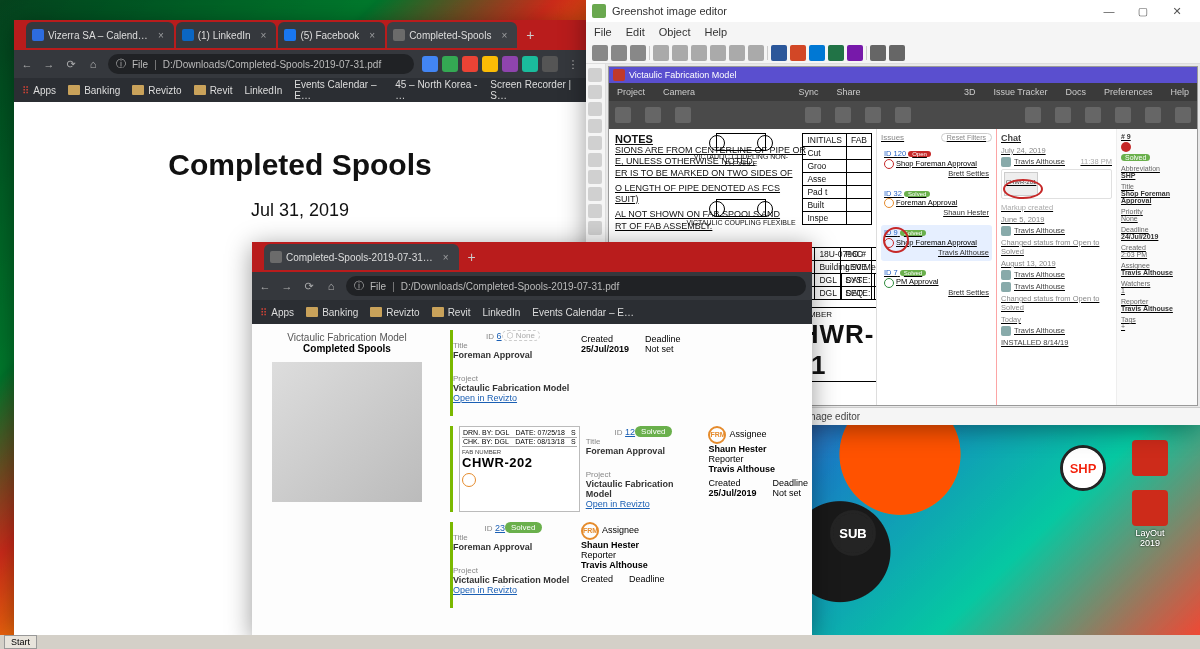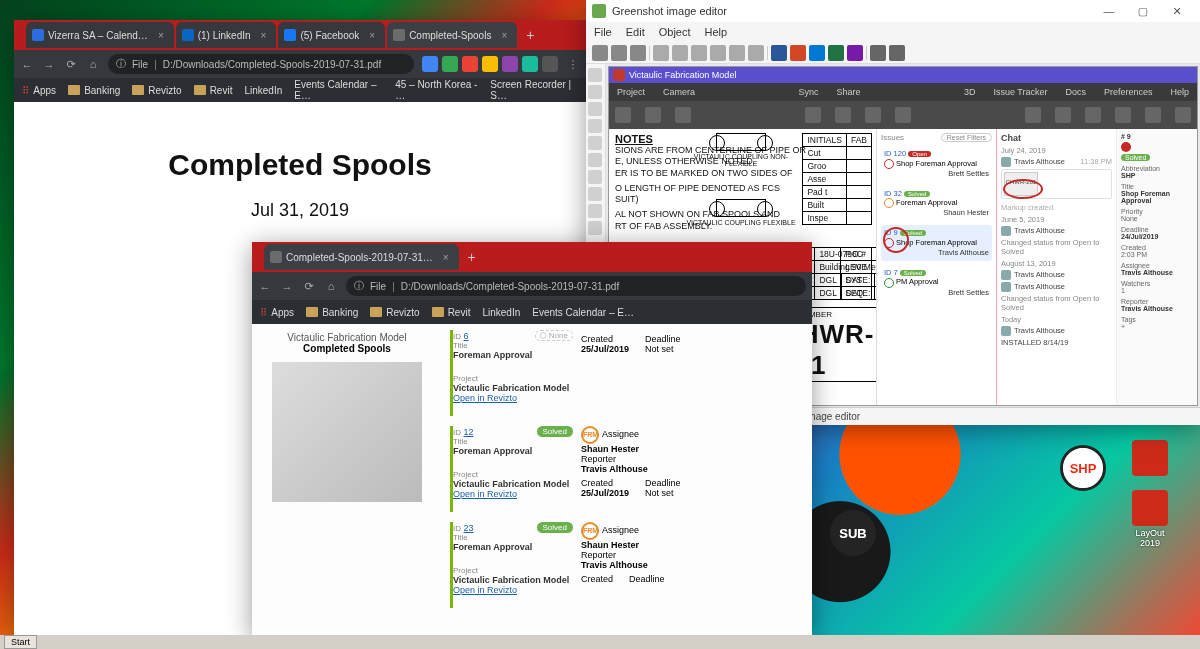--- a/index.html
+++ b/index.html
@@ -56,21 +56,21 @@
 .page2 .leftcol .thumb { width:150px; height:140px; background:linear-gradient(135deg,#ddd,#bbb); margin-top:8px; position:relative; }
 .page2 .rightcol { flex:1; padding:6px 4px; overflow:hidden; }
 .spool { display:flex; border-left:3px solid #7ab800; margin:0 0 10px 4px; min-height:86px; font-size:9px; }
 .spool .sheet { width:126px; background:#fff; border:1px solid #bbb; margin:0 6px; padding:2px; font-size:7px; line-height:1.15; }
 .spool .sheet .hdr { display:flex; justify-content:space-between; border-bottom:1px solid #aaa; padding:0 1px; }
 .spool .sheet .fab { font-size:6px; color:#444; margin-top:2px; }
 .spool .sheet .num { font-size:13px; font-weight:700; letter-spacing:.5px; }
 .spool .sheet .dot { display:inline-block; width:14px; height:14px; border:1.5px solid #e58b2c; border-radius:50%; margin-top:2px; }
 .spool .meta { width:120px; color:#333; }
 .spool .meta a { color:#1a5fb4; text-decoration:underline; }
-.spool .meta .idrow { display:flex; justify-content:space-between; align-items:center; }
+.spool .meta .idrow { display:flex; justify-content:center; align-items:center; }
 .spool .meta .lbl { color:#888; font-size:8px; }
 .spool .meta2 { flex:1; padding-left:8px; }
 .pill-solved { display:inline-block; background:#6ab04c; color:#fff; font-size:8px; padding:1px 6px; border-radius:7px; }
 .pill-none { display:inline-block; color:#aaa; font-size:8px; border:1px dashed #ccc; padding:0 4px; border-radius:7px; }
 .assign-ico { display:inline-block; width:18px; height:18px; border:2px solid #e58b2c; border-radius:50%; font-size:7px; color:#e58b2c; text-align:center; line-height:14px; font-weight:700; vertical-align:middle; margin-right:3px; }
 
 
 .greenshot { top:0; left:586px; width:614px; height:425px; background:#f0f0f0; }
 .gs-title { height:22px; background:#fff; display:flex; align-items:center; padding:0 6px; font-size:11px; color:#333; }
 .gs-title .spacer { flex:1; }
@@ -87,21 +87,21 @@
 
 .rvz { position:absolute; top:2px; left:2px; right:2px; height:340px; background:#fff; border:1px solid #999; display:flex; flex-direction:column; font-size:9px; }
 .rvz-ttl { height:16px; background:#5a4fcf; color:#fff; display:flex; align-items:center; padding:0 4px; font-size:9px; }
 .rvz-top { height:18px; background:#3a3a3a; color:#ccc; display:flex; align-items:center; padding:0 8px; gap:30px; font-size:9px; justify-content:space-between; }
 .rvz-top .grp { display:flex; gap:18px; }
 .rvz-ico { height:28px; background:#4a4a4a; display:flex; align-items:center; padding:0 6px; gap:14px; }
 .rvz-ico .ic { width:16px; height:16px; background:#666; border-radius:2px; }
 .rvz-sub { height:18px; background:#ececec; display:flex; align-items:center; padding:0 6px; gap:8px; font-size:8px; color:#555; }
 .rvz-sub .chip { background:#fff; border:1px solid #ccc; border-radius:8px; padding:1px 6px; }
 .rvz-sub .chip.dark { background:#444; color:#fff; border-color:#444; }
-.rvz-body { flex:1; display:flex; overflow:hidden; }
+.rvz-body { flex:1; display:flex; overflow:hidden;text-decoration:underline; }
 .rvz-draw { flex:1; background:#fff; border-right:1px solid #ddd; position:relative; padding:4px 6px; font-size:9px; color:#111; overflow:hidden; }
 .rvz-draw .notes-h { font-weight:700; text-decoration:underline; font-size:11px; }
 .rvz-draw .note-line { font-size:9px; line-height:1.25; }
 .rvz-draw .vic { position:absolute; top:4px; right:80px; width:110px; text-align:center; font-size:7px; }
 .rvz-draw .vic2 { top:70px; }
 .rvz-draw .vic .sym { width:50px; height:18px; border:1.5px solid #000; margin:0 auto 2px; position:relative; }
 .rvz-draw .vic .sym::before,.rvz-draw .vic .sym::after { content:""; position:absolute; width:14px; height:14px; border:1.5px solid #000; border-radius:50%; top:1px; }
 .rvz-draw .vic .sym::before { left:-8px; } .rvz-draw .vic .sym::after { right:-8px; }
 .rvz-draw table { position:absolute; border-collapse:collapse; font-size:8.5px; }
 .rvz-draw td { border:1px solid #000; padding:1px 4px; white-space:nowrap; }
@@ -580,20 +580,35 @@
     </div>
     <div class="meta2">
 
       <div style="display:flex;gap:16px;margin-top:4px">
         <div><div class="lbl">Created</div><b>25/Jul/2019</b></div>
         <div><div class="lbl">Deadline</div>Not set</div>
       </div>
     </div>
   </div>
   <div class="spool">
+    <div class="sheet">
+      <div class="hdr">
+              <span>DRN. BY:  DGL</span>
+              <span>DATE:    07/25/18</span>
+              <span>S</span>
+            </div>
+      <div class="hdr">
+              <span>CHK. BY:  DGL</span>
+              <span>DATE:    08/13/18</span>
+              <span>S</span>
+            </div>
+      <div class="fab">FAB NUMBER</div>
+      <div class="num">CHWR-202</div>
+      <span class="dot"></span>
+    </div>
     <div class="meta">
       <div class="idrow">
               <span><span class="lbl">ID</span> <a>12</a></span>
         <span class="pill-solved">Solved</span>
       </div>
       <div class="lbl">Title</div>
       <b>Foreman Approval</b>
       <div style="height:14px"></div>
       <div class="lbl">Project</div>
       <b>Victaulic Fabrication Model</b><br>

